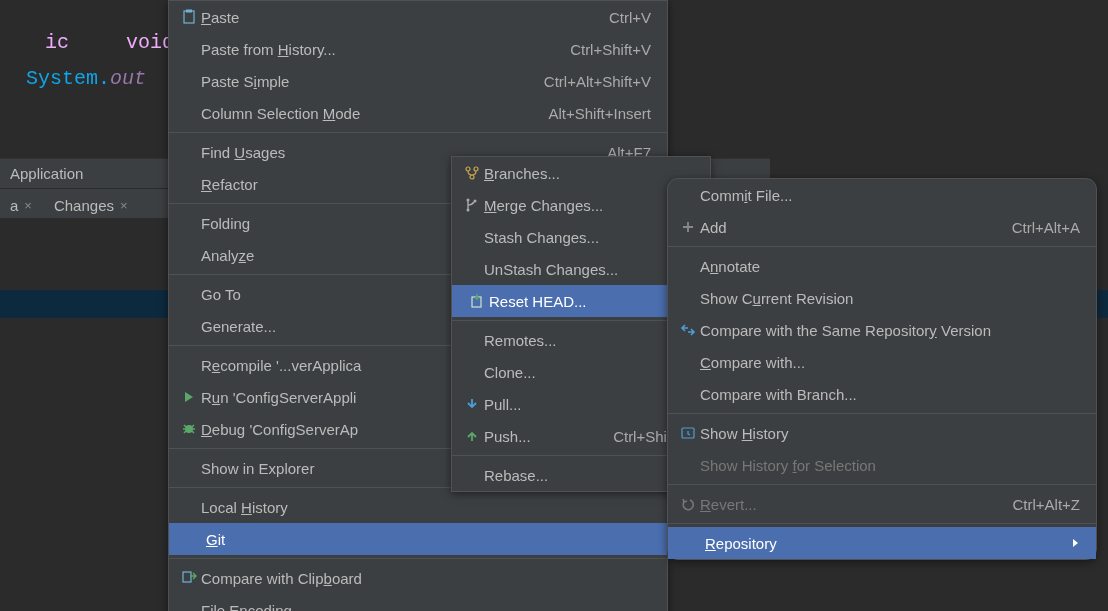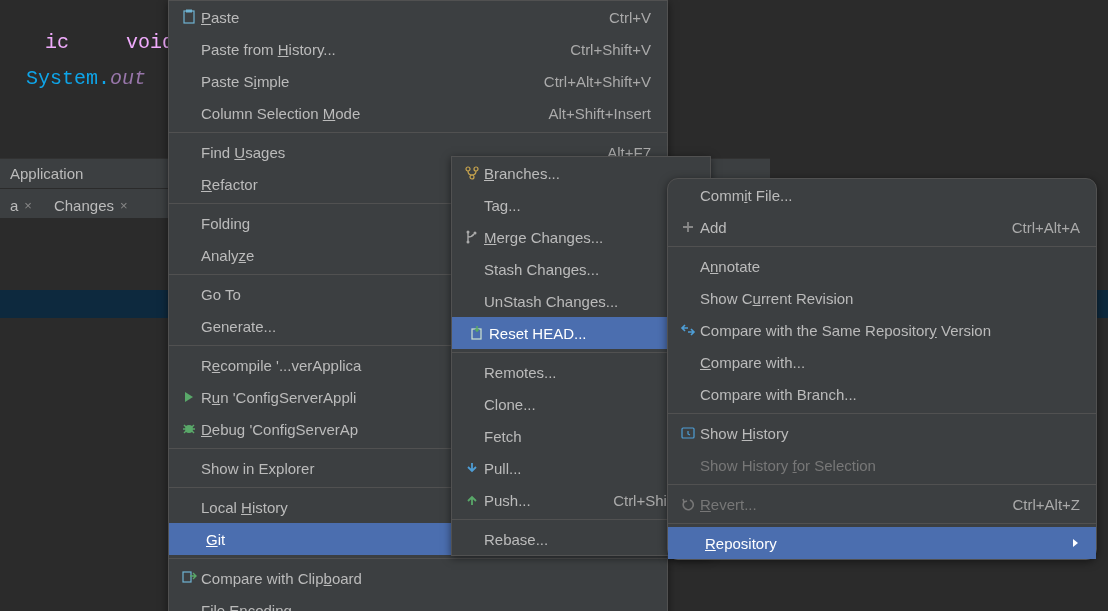--- a/index.html
+++ b/index.html
@@ -244,24 +244,20 @@
       <svg width="16" height="16" viewBox="0 0 16 16">
           <circle cx="4" cy="4" r="2" fill="none" stroke="#c9a54e" stroke-width="1.2"></circle>
           <circle cx="12" cy="4" r="2" fill="none" stroke="#c9a54e" stroke-width="1.2"></circle>
           <circle cx="8" cy="12" r="2" fill="none" stroke="#c9a54e" stroke-width="1.2"></circle>
           <path d="M4 6 Q4 10 8 10 M12 6 Q12 10 8 10" fill="none" stroke="#c9a54e" stroke-width="1.2"></path>
         </svg>
     </span>
     <span class="menu-label"><span class="u">B</span>ranches...</span>
   </div>
   <div class="menu-item">
-    <span class="menu-icon"></span>
-    <span class="menu-label">Tag...</span>
-  </div>
-  <div class="menu-item">
     <span class="menu-icon">
       <svg width="16" height="16" viewBox="0 0 16 16">
           <path d="M4 3 L4 13 M4 8 Q8 8 10 5" fill="none" stroke="#aaa" stroke-width="1.4"></path>
           <circle cx="4" cy="3" r="1.5" fill="#aaa"></circle>
           <circle cx="4" cy="13" r="1.5" fill="#aaa"></circle>
           <circle cx="11" cy="4" r="1.5" fill="#aaa"></circle>
         </svg>
     </span>
     <span class="menu-label"><span class="u">M</span>erge Changes...</span>
   </div>
@@ -285,24 +281,20 @@
   <div class="menu-sep"></div>
   <div class="menu-item">
     <span class="menu-icon"></span>
     <span class="menu-label">Remotes...</span>
   </div>
   <div class="menu-item">
     <span class="menu-icon"></span>
     <span class="menu-label">Clone...</span>
   </div>
   <div class="menu-item">
-    <span class="menu-icon"></span>
-    <span class="menu-label">Fetch</span>
-  </div>
-  <div class="menu-item">
     <span class="menu-icon">
       <svg width="16" height="16" viewBox="0 0 16 16">
           <path d="M8 3 L8 11 M4 7 L8 11 L12 7" fill="none" stroke="#4e9ed6" stroke-width="1.8"></path>
         </svg>
     </span>
     <span class="menu-label">Pull...</span>
   </div>
   <div class="menu-item">
     <span class="menu-icon">
       <svg width="16" height="16" viewBox="0 0 16 16">

